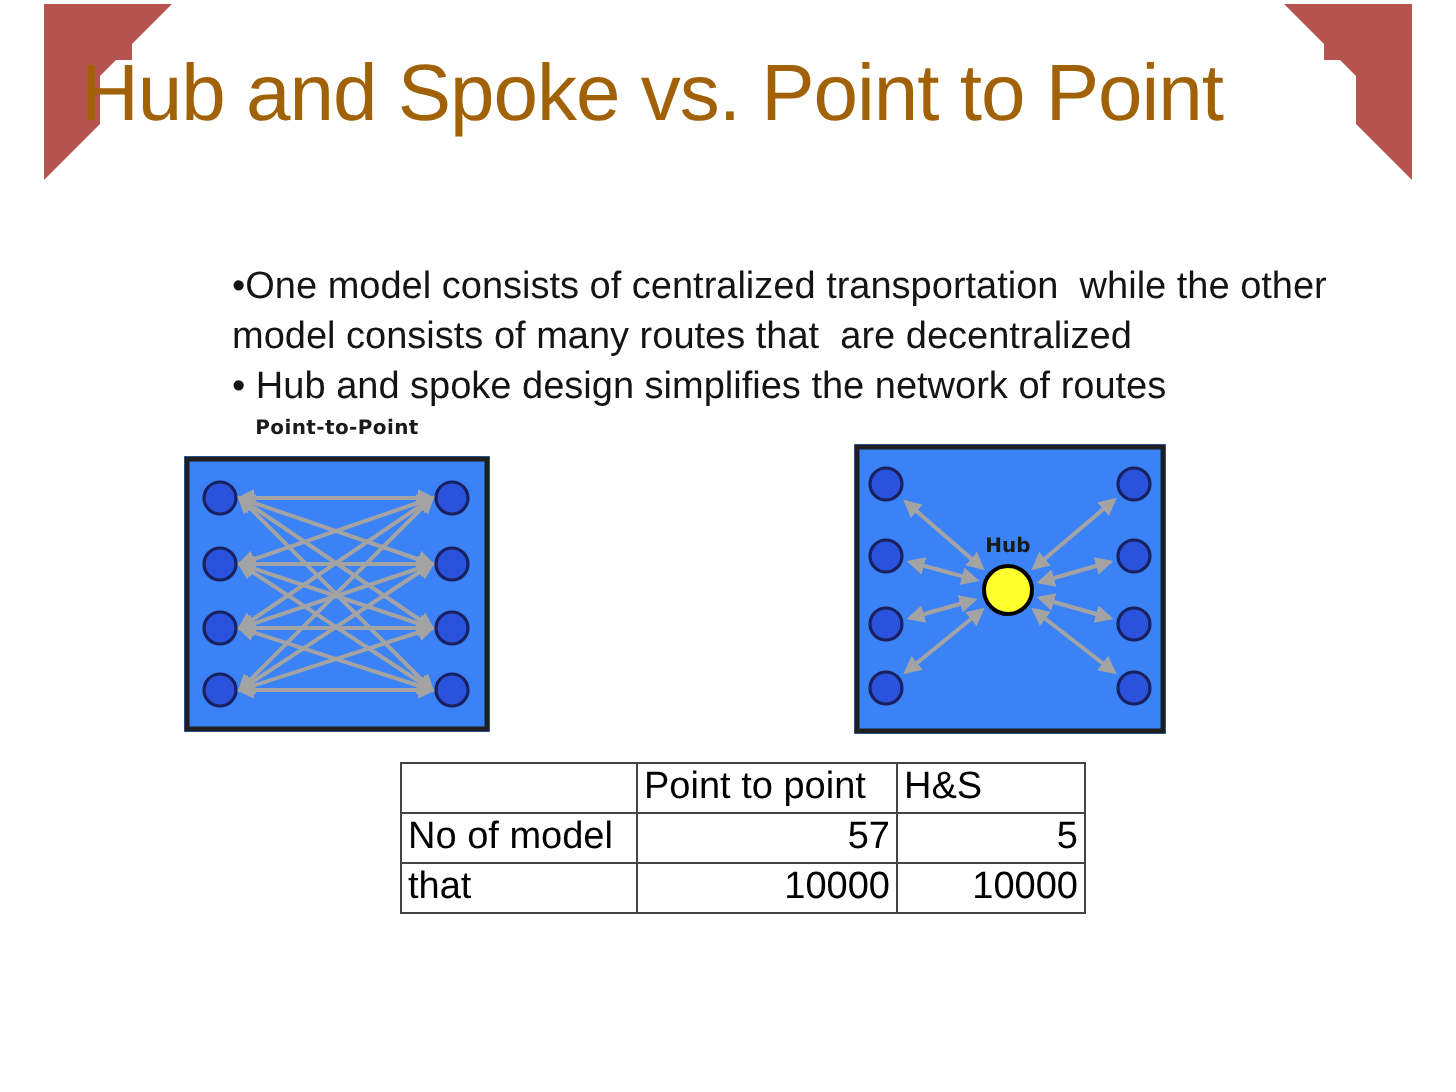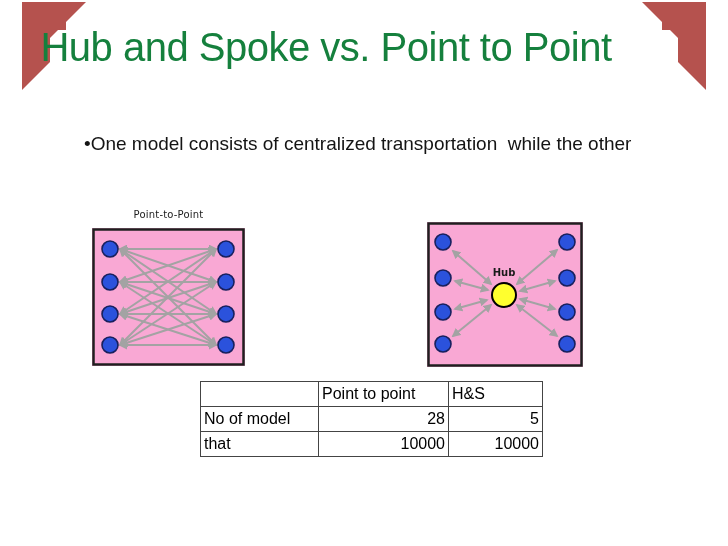--- a/index.html
+++ b/index.html
@@ -17,60 +17,60 @@
   .corner { position: absolute; top: 2px; width: 64px; height: 88px; }
   .corner polygon { fill: var(--accent_red, #b5524e); }
   .corner-left  { left: 22px; }
   .corner-right { left: 642px; transform: scaleX(-1); }
 
   
   .title {
     position: absolute; top: 22px; left: 0; width: 652px;
     text-align: center;
     font-size: 40px; line-height: 50px; font-weight: 400;
-    letter-spacing: -0.5px; color: #15803d;
+    letter-spacing: -0.5px; color: #a16207;
     white-space: nowrap;
   }
 
   
   .bullets { position: absolute; left: 84px; top: 131px; }
   .bullet-line {
     font-size: 19px; line-height: 25px;
-    color: #141414; white-space: pre;
+    color: #141414; white-space: pre; margin-left: 32px;
   }
 
   
   .p2p-label {
     position: absolute; left: 92px; top: 209px; width: 153px;
     text-align: center;
     font-family: "DejaVu Sans", sans-serif;
-    font-size: 10px; font-weight: normal; color: #1a1a1a;
+    font-size: 10px; font-weight: bold; color: #1a1a1a;
     letter-spacing: 0.2px;
   }
-  .diagram-box { position: absolute; background: #f9a8d4; }
+  .diagram-box { position: absolute; background: #3b82f6; }
   .p2p-box { left: 92px;  top: 228px; width: 153px; height: 138px; }
   .hub-box { left: 427px; top: 222px; width: 156px; height: 145px; }
   .diagram-box svg { display: block; width: 100%; height: 100%; }
 
   .frame { fill: none; stroke: #1f1f1f; stroke-width: 2.5; }
   .arrow { stroke: var(--arrow_gray, #a3a3a3); stroke-width: 2; }
   .arrowhead { fill: var(--arrow_gray, #a3a3a3); }
   .node { fill: var(--node_blue, #2b52dc); stroke: var(--node_border, #18205e); stroke-width: 1.6; }
   .hub-circle { fill: var(--hub_yellow, #ffff2e); stroke: #000; stroke-width: 2; }
   .hub-label {
     font-family: "DejaVu Sans", sans-serif;
     font-size: 10px; font-weight: bold; fill: #1a1a1a;
     text-anchor: middle;
   }
 
   
   table { border-collapse: collapse; table-layout: fixed; background: #fff; }
   td {
     border: 1px solid var(--table_border, #444);
-    font-size: 16px; color: #000;
+    font-size: 19px; color: #000;
     padding: 0 3px; overflow: hidden; white-space: nowrap;
   }
   .cmp-table { position: absolute; left: 200px; top: 381px; width: 342px; }
   .cmp-table td { height: 24px; }
   .save-table { position: absolute; left: 200px; top: 507px; width: 250px; }
   .save-table td { height: 26px; }
   td.num { text-align: right; }
 </style>
 </head>
 <body>
@@ -81,20 +81,22 @@
     <polygon points="0,0 64,0 44,20 44,28 36,28 28,36 28,60 0,88"></polygon>
   </svg>
   <svg class="corner corner-right" viewBox="0 0 64 88" aria-hidden="true">
     <polygon points="0,0 64,0 44,20 44,28 36,28 28,36 28,60 0,88"></polygon>
   </svg>
 
   <div class="title">Hub and Spoke vs. Point to Point</div>
 
   <div class="bullets">
     <div class="bullet-line">•One model consists of centralized transportation  while the other</div>
+    <div class="bullet-line">model consists of many routes that  are decentralized</div>
+    <div class="bullet-line">• Hub and spoke design simplifies the network of routes</div>
   </div>
 
   <div class="p2p-label">Point-to-Point</div>
   <div class="diagram-box p2p-box">
     <svg viewBox="0 0 153 138">
       <defs>
         <marker id="ahL" viewBox="0 0 10 10" refX="8" refY="5" markerWidth="4.5" markerHeight="4.5" orient="auto-start-reverse">
           <path class="arrowhead" d="M0,0 L10,5 L0,10 z"></path>
         </marker>
       </defs>
@@ -170,21 +172,21 @@
         <col style="width:94px">
       </colgroup>
     <tbody>
       <tr>
         <td></td>
         <td>Point to point</td>
         <td>H&amp;S</td>
       </tr>
       <tr>
         <td>No of model</td>
-        <td class="num">28</td>
+        <td class="num">57</td>
         <td class="num">5</td>
       </tr>
       <tr>
         <td>that</td>
         <td class="num">10000</td>
         <td class="num">10000</td>
       </tr>
     </tbody>
   </table>
 

